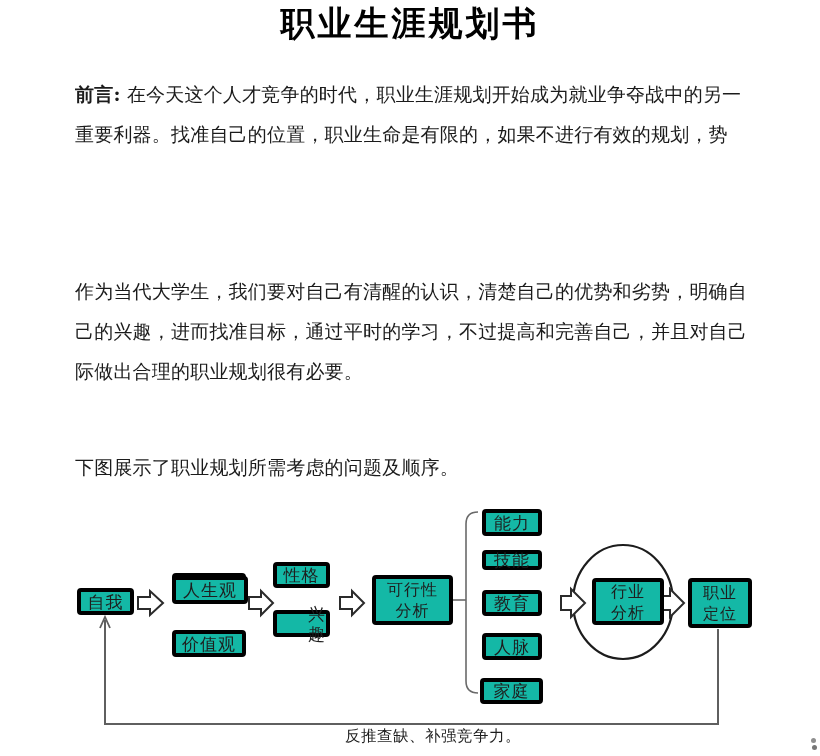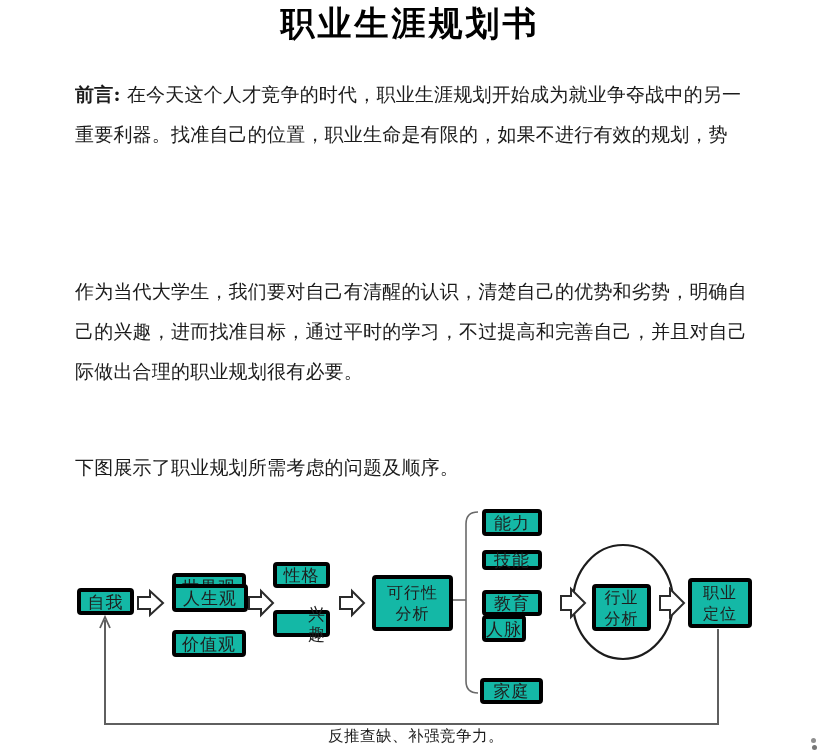--- a/index.html
+++ b/index.html
@@ -41,21 +41,21 @@
     display:flex;align-items:center;justify-content:center;
     font-size:17px;color:#1e1e1e;
     text-align:center;
     letter-spacing:1px;
     line-height:20px;
     z-index:2;
   }
   .dbox.two{flex-direction:column;font-size:16px;line-height:21px;letter-spacing:1px;}
   .feedback-label{
     position:absolute;left:328px;top:230px;width:210px;
-    text-align:left;font-size:15.5px;color:#1e1e1e;letter-spacing:0.5px;
+    text-align:center;font-size:15.5px;color:#1e1e1e;letter-spacing:0.5px;
   }
   .edge-artifact{
     position:absolute;left:811px;top:242px;width:5px;height:5px;
     background:#8e8e8e;border-radius:50%;
     box-shadow:1px 7px 0 0 #777;
   }
 </style>
 </head>
 <body>
 
@@ -93,38 +93,38 @@
       <path d="M138,101 H150 V95 L163,107 L150,119 V113 H138 Z" fill="#fff" stroke="#2b2b2b" stroke-width="2"></path>
       <path d="M249,101 H261 V95 L273,107 L261,119 V113 H249 Z" fill="#fff" stroke="#2b2b2b" stroke-width="2"></path>
       <path d="M340,101 H352 V95 L364,107 L352,119 V113 H340 Z" fill="#fff" stroke="#2b2b2b" stroke-width="2"></path>
       <path d="M561,100 H571 V93 L585,107 L571,121 V114 H561 Z" fill="#fff" stroke="#2b2b2b" stroke-width="2"></path>
       <path d="M660,100 H670 V93 L684,107 L670,121 V114 H660 Z" fill="#fff" stroke="#2b2b2b" stroke-width="2"></path>
     </svg>
 
     <div class="dbox" style="left:77px;top:92px;width:57px;height:27px;">自我</div>
 
     <div class="dbox" style="left:172px;top:51px;width:74px;height:27px;margin-top:26px;">世界观</div>
-    <div class="dbox" style="left:172px;top:88px;width:76px;height:28px;">人生观</div>
+    <div class="dbox" style="left:172px;top:80px;width:76px;height:28px;">人生观</div>
     <div class="dbox" style="left:172px;top:134px;width:74px;height:27px;">价值观</div>
 
     <div class="dbox" style="left:273px;top:66px;width:57px;height:26px;">性格</div>
     <div class="dbox" style="left:273px;top:114px;width:57px;height:27px;padding-left:31px;">兴趣</div>
 
-    <div class="dbox two" style="left:372px;top:79px;width:81px;height:56px;">
+    <div class="dbox two" style="left:372px;top:79px;width:81px;height:50px;">
       <span>可行性</span>
       <span>分析</span>
     </div>
 
     <div class="dbox" style="left:482px;top:13px;width:60px;height:27px;">能力</div>
     <div class="dbox" style="left:482px;top:54px;width:60px;height:20px;">技能</div>
     <div class="dbox" style="left:482px;top:94px;width:60px;height:26px;">教育</div>
-    <div class="dbox" style="left:482px;top:119px;width:44px;height:27px;">人脉</div>
+    <div class="dbox" style="left:482px;top:137px;width:60px;height:27px;">人脉</div>
     <div class="dbox" style="left:480px;top:182px;width:63px;height:26px;">家庭</div>
 
-    <div class="dbox two" style="left:592px;top:88px;width:59px;height:47px;align-items:center;">
+    <div class="dbox two" style="left:592px;top:82px;width:72px;height:47px;align-items:center;">
       <span>行业</span>
       <span>分析</span>
     </div>
 
     <div class="dbox two" style="left:688px;top:82px;width:64px;height:50px;">
       <span>职业</span>
       <span>定位</span>
     </div>
 
     <div class="feedback-label">反推查缺、补强竞争力。</div>

